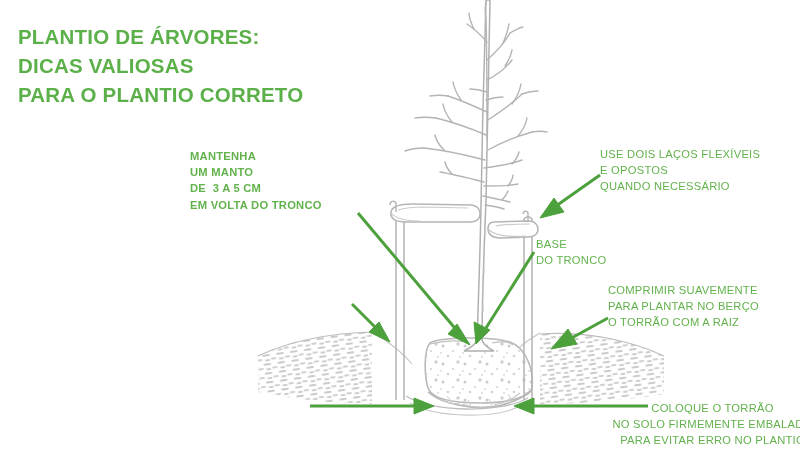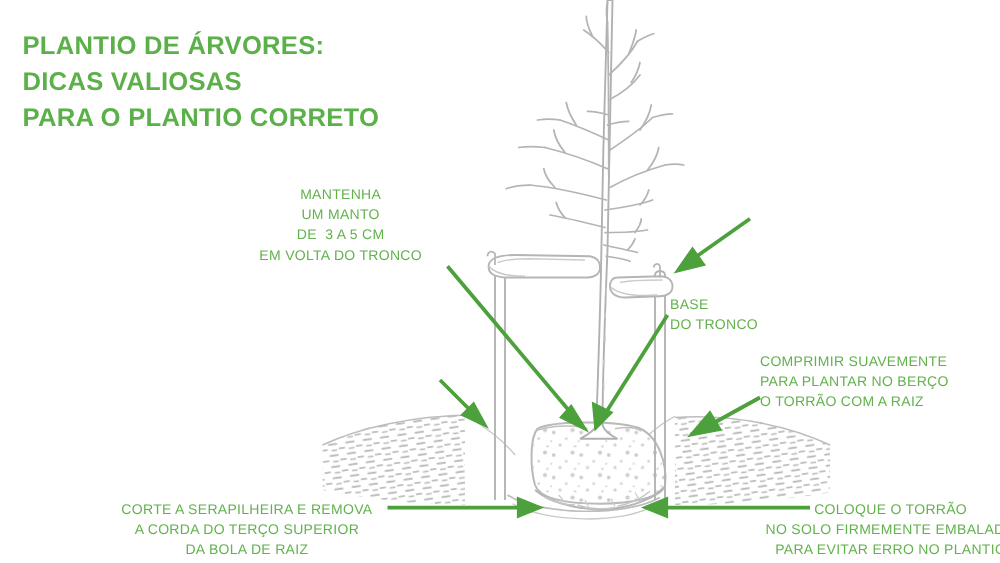--- a/index.html
+++ b/index.html
@@ -28,21 +28,21 @@
   .label{
     position:absolute;
     color:#62b24c;
     font-size:11.2px;
     font-weight:normal;
     letter-spacing:.25px;
     line-height:1.45;
     white-space:pre;
     text-transform:uppercase;
   }
-  .ta-r{text-align:center;}
+  .ta-r{text-align:left;font-weight:bold;}
   .ta-l{text-align:left;}
 
   
   #art{position:absolute;left:0;top:0;width:800px;height:450px;}
 </style>
 </head>
 <body>
 
 <div id="stage">
 
@@ -237,24 +237,24 @@
   <div id="title">PLANTIO DE ÁRVORES:
 DICAS VALIOSAS
 PARA O PLANTIO CORRETO</div>
 
   <div class="label ta-r" style="left:190px;top:148px;width:165px;">MANTENHA
 UM MANTO
 DE  3 A 5 CM
 EM VOLTA DO TRONCO</div>
 
 
-  <div class="label ta-r" style="left:85px;top:400px;width:225px;">CORTE A SERAPILHEIRA E REMOVA
-A CORDA DO TERÇO SUPERIOR
-DA BOLA DE RAIZ</div>
-
+
+  <div class="label ta-l" style="left:600px;top:146px;width:200px;">USE DOIS LAÇOS FLEXÍVEIS
+E OPOSTOS
+QUANDO NECESSÁRIO</div>
 
   <div class="label ta-l" style="left:536px;top:236px;width:120px;">BASE
 DO TRONCO</div>
 
   <div class="label ta-l" style="left:608px;top:282px;width:195px;">COMPRIMIR SUAVEMENTE
 PARA PLANTAR NO BERÇO
 O TORRÃO COM A RAIZ</div>
 
   <div class="label ta-l" style="left:595px;top:400px;width:235px;text-align:center;">COLOQUE O TORRÃO
 NO SOLO FIRMEMENTE EMBALADO

